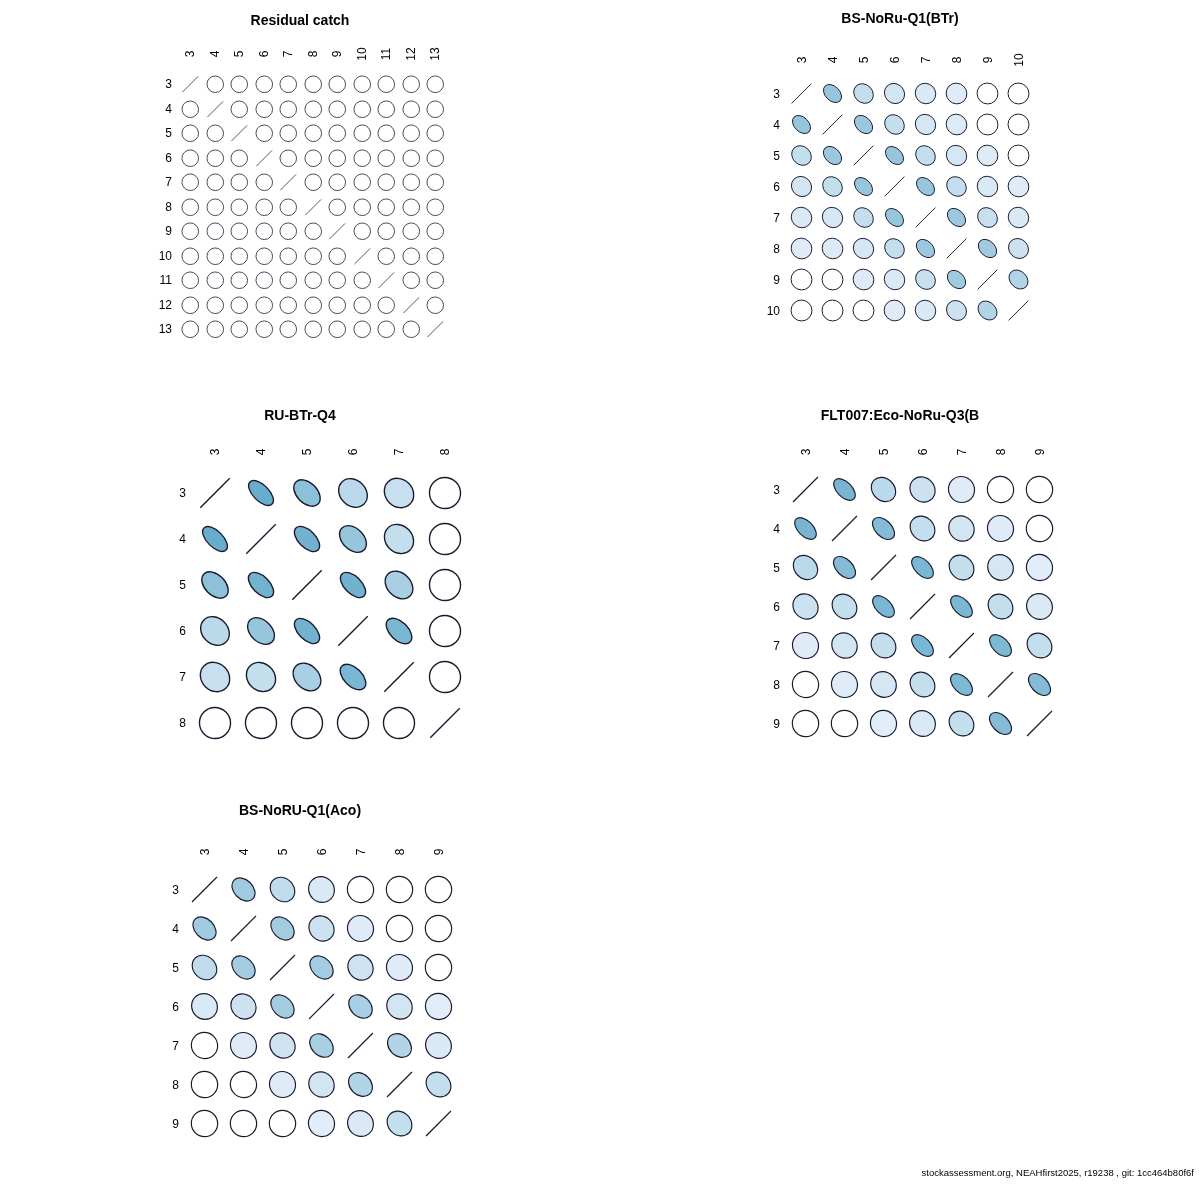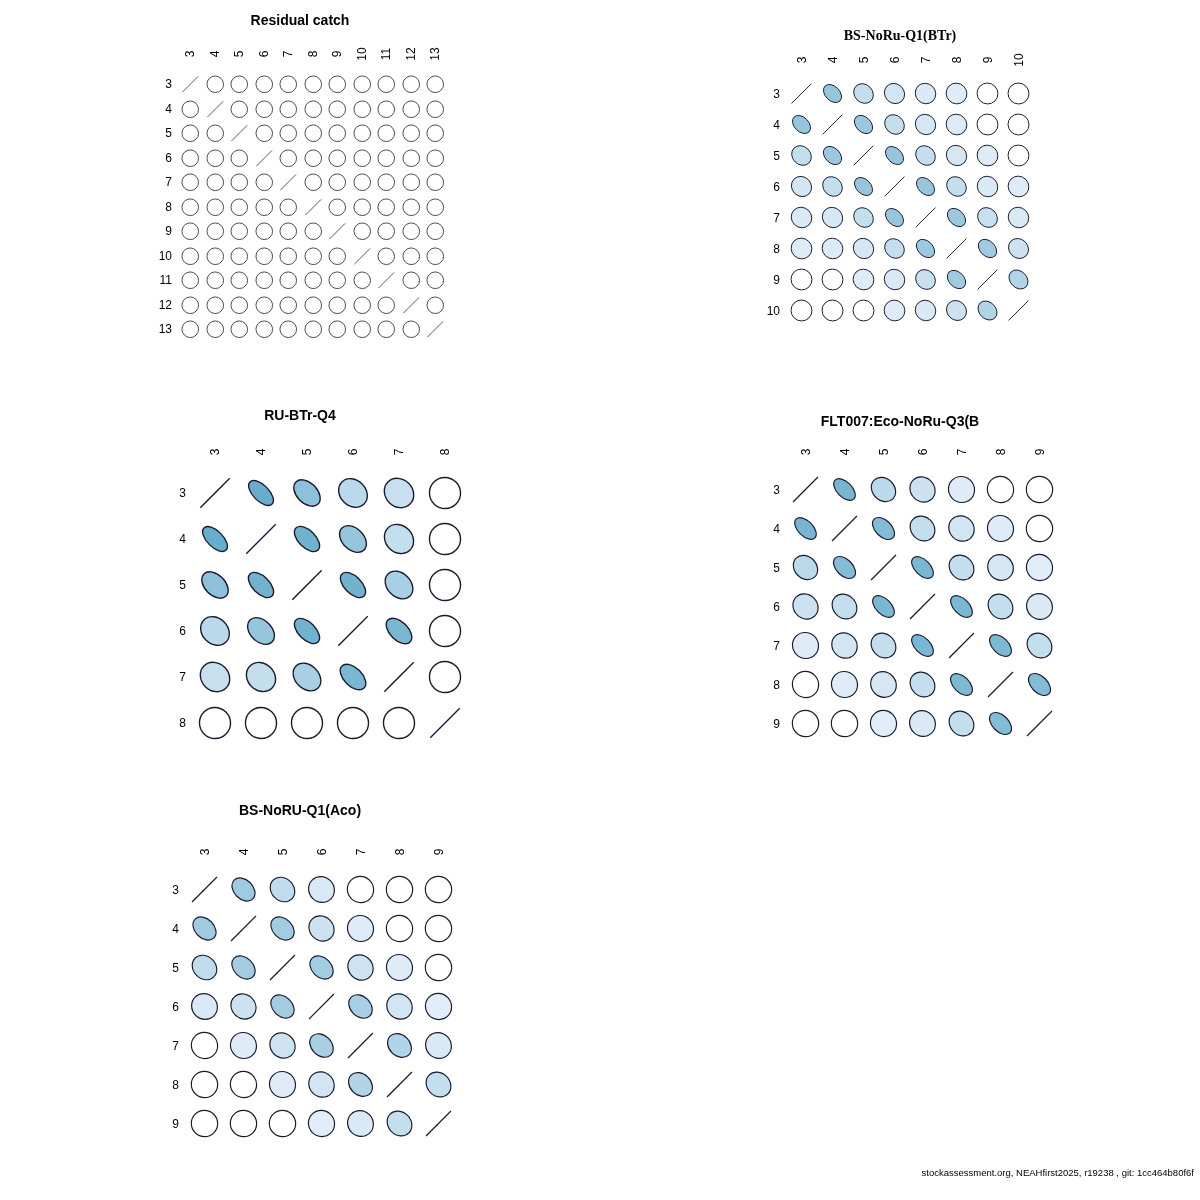--- a/index.html
+++ b/index.html
@@ -699,21 +699,21 @@
           </svg>
         </div>
         <div class="cell" style="left: 245px; top: 245px; width: 24.5px; height: 24.5px;">
           <svg width="24.5" height="24.5" viewBox="0 0 100 100">
             <line x1="18" y1="82" x2="82" y2="18" stroke="#1a1a2e" stroke-width="3"></line>
           </svg>
         </div>
       </div>
     </div>
     <div class="panel" style="left: 600px; top: 0px; width: 600px; height: 390px;">
-      <div class="panel-title" style="top: 28px; font-family: Liberation Serif, serif;">BS-NoRu-Q1(BTr)</div>
+      <div class="panel-title" style="top: 10px;">BS-NoRu-Q1(BTr)</div>
       <div class="matrix" style="left: 186px; top: 78px;">
         <div class="col-label" style="width: 26px; left: 2.5px; top: -24px;">3</div>
         <div class="col-label" style="width: 26px; left: 33.5px; top: -24px;">4</div>
         <div class="col-label" style="width: 26px; left: 64.5px; top: -24px;">5</div>
         <div class="col-label" style="width: 26px; left: 95.5px; top: -24px;">6</div>
         <div class="col-label" style="width: 26px; left: 126.5px; top: -24px;">7</div>
         <div class="col-label" style="width: 26px; left: 157.5px; top: -24px;">8</div>
         <div class="col-label" style="width: 26px; left: 188.5px; top: -24px;">9</div>
         <div class="col-label" style="width: 26px; left: 219.5px; top: -24px;">10</div>
         <div class="row-label" style="width: 26px; left: -32px; top: 9.5px;">3</div>
@@ -1237,21 +1237,21 @@
           </svg>
         </div>
         <div class="cell" style="left: 230px; top: 230px; width: 46px; height: 46px;">
           <svg width="46" height="46" viewBox="0 0 100 100">
             <line x1="18" y1="82" x2="82" y2="18" stroke="#1a1a2e" stroke-width="3"></line>
           </svg>
         </div>
       </div>
     </div>
     <div class="panel" style="left: 600px; top: 395px; width: 600px; height: 390px;">
-      <div class="panel-title" style="top: 12px; margin-top: 6px;">FLT007:Eco-NoRu-Q3(B</div>
+      <div class="panel-title" style="top: 12px;">FLT007:Eco-NoRu-Q3(B</div>
       <div class="matrix" style="left: 186px; top: 75px;">
         <div class="col-label" style="width: 26px; left: 6.5px; top: -24px;">3</div>
         <div class="col-label" style="width: 26px; left: 45.5px; top: -24px;">4</div>
         <div class="col-label" style="width: 26px; left: 84.5px; top: -24px;">5</div>
         <div class="col-label" style="width: 26px; left: 123.5px; top: -24px;">6</div>
         <div class="col-label" style="width: 26px; left: 162.5px; top: -24px;">7</div>
         <div class="col-label" style="width: 26px; left: 201.5px; top: -24px;">8</div>
         <div class="col-label" style="width: 26px; left: 240.5px; top: -24px;">9</div>
         <div class="row-label" style="width: 26px; left: -32px; top: 13.5px;">3</div>
         <div class="row-label" style="width: 26px; left: -32px; top: 52.5px;">4</div>

